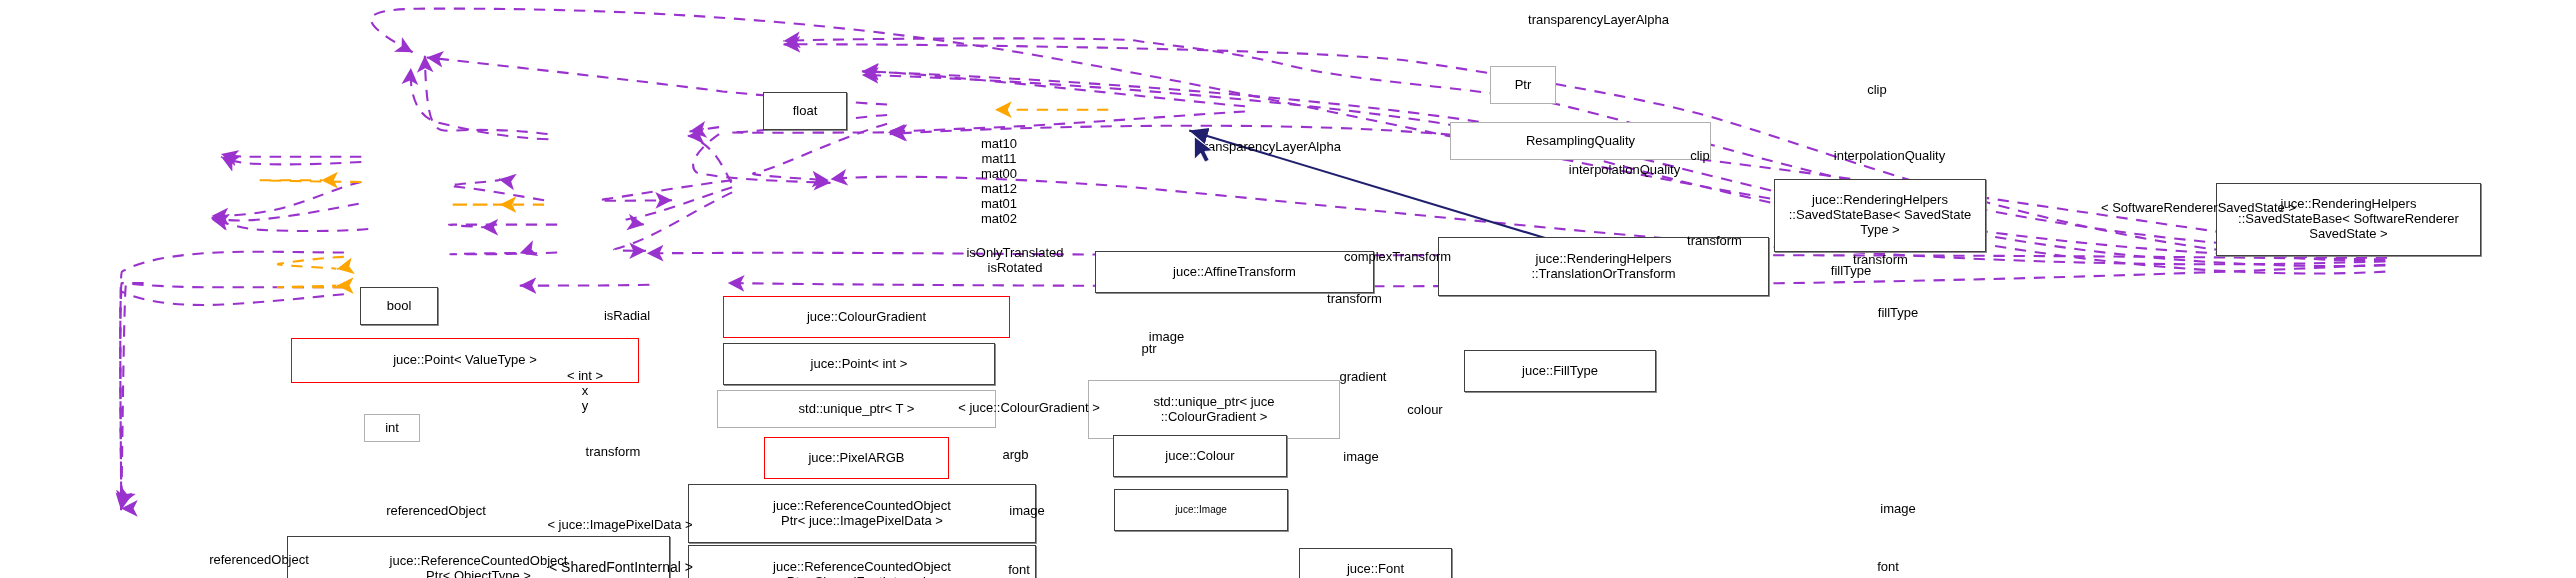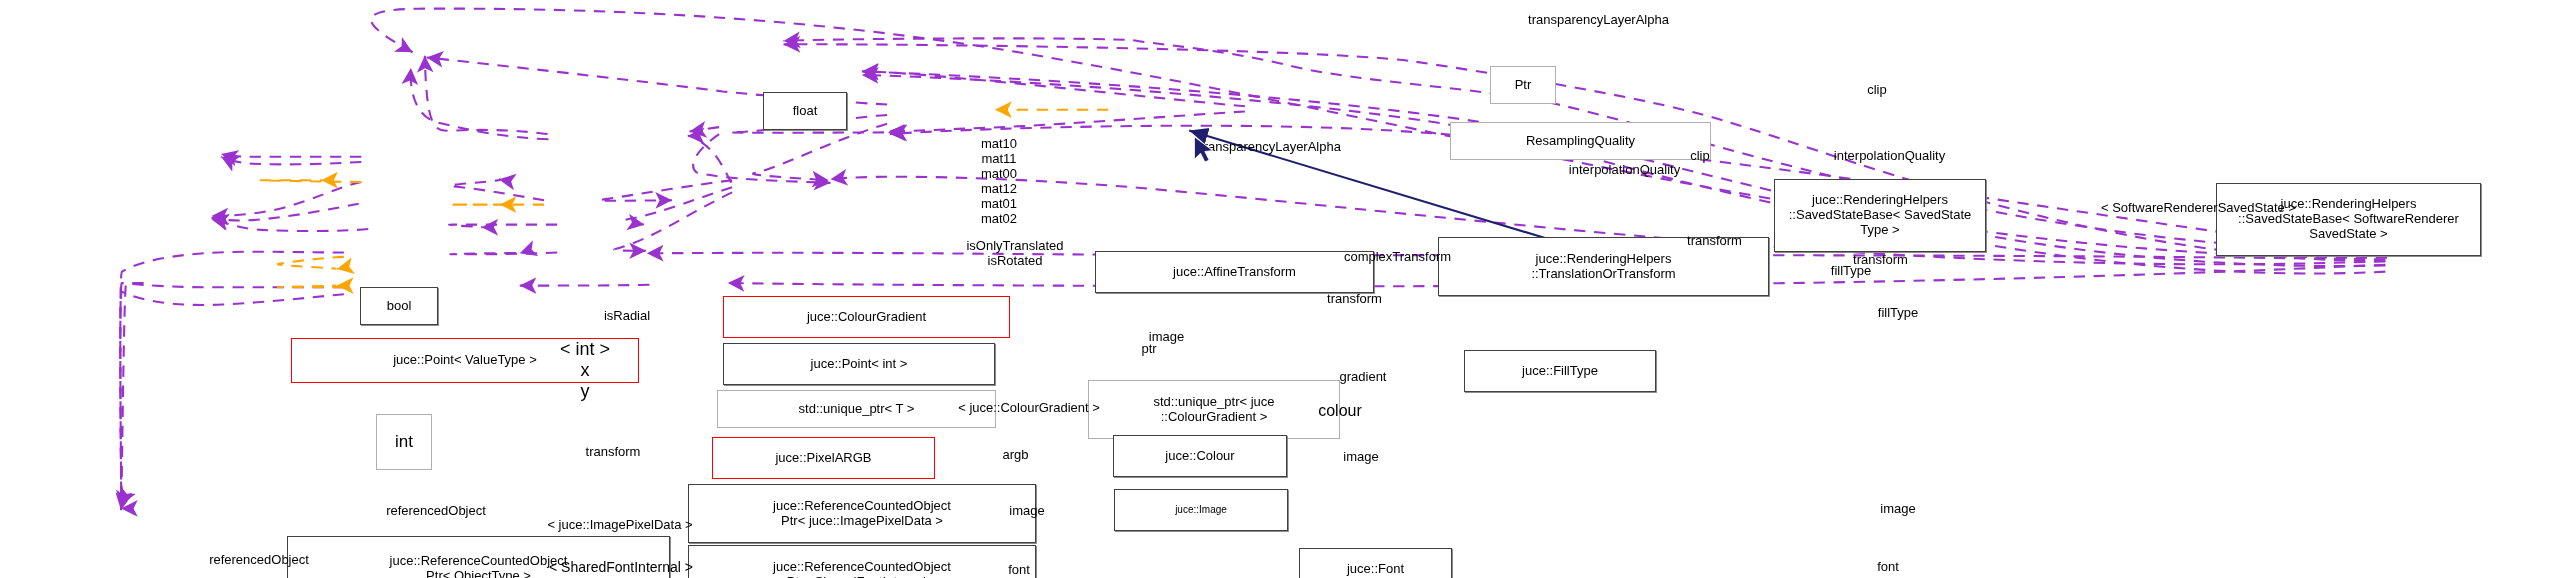--- a/index.html
+++ b/index.html
@@ -96,28 +96,28 @@
     </g>
 
     <g stroke="#1f1f6e" stroke-width="2.4" fill="none" marker-end="url(#ah-navy)">
       <path d="M1790,278 L1366,150"></path>
     </g>
   </svg>
 
   <div id="nodes-layer">
       <div class="node n-black" style="left: 360px; top: 287px; width: 78px; height: 38px; font-size: 13px;">bool</div>
       <div class="node n-red" style="left: 291px; top: 338px; width: 348px; height: 45px; font-size: 13px;">juce::Point&lt; ValueType &gt;</div>
-      <div class="node n-grey" style="left: 364px; top: 414px; width: 56px; height: 56px; font-size: 17px; margin-left: 12px;">int</div>
+      <div class="node n-grey" style="left: 364px; top: 414px; width: 56px; height: 28px; font-size: 13px;">int</div>
       <div class="node n-black" style="left: 287px; top: 536px; width: 383px; height: 66px; font-size: 13px;">juce::ReferenceCountedObject
 Ptr&lt; ObjectType &gt;</div>
       <div class="node n-black" style="left: 763px; top: 92px; width: 84px; height: 38px; font-size: 13px;">float</div>
       <div class="node n-red" style="left: 723px; top: 296px; width: 287px; height: 42px; font-size: 13px;">juce::ColourGradient</div>
       <div class="node n-black" style="left: 723px; top: 343px; width: 272px; height: 42px; font-size: 13px;">juce::Point&lt; int &gt;</div>
       <div class="node n-grey" style="left: 717px; top: 390px; width: 279px; height: 38px; font-size: 13px;">std::unique_ptr&lt; T &gt;</div>
-      <div class="node n-red" style="left: 712px; top: 437px; width: 223px; height: 42px; font-size: 13px;">juce::PixelARGB</div>
+      <div class="node n-red" style="left: 764px; top: 437px; width: 185px; height: 42px; font-size: 13px;">juce::PixelARGB</div>
       <div class="node n-black" style="left: 688px; top: 484px; width: 348px; height: 59px; font-size: 13px;">juce::ReferenceCountedObject
 Ptr&lt; juce::ImagePixelData &gt;</div>
       <div class="node n-black" style="left: 688px; top: 545px; width: 348px; height: 59px; font-size: 13px;">juce::ReferenceCountedObject
 Ptr&lt; SharedFontInternal &gt;</div>
       <div class="node n-grey" style="left: 1490px; top: 66px; width: 66px; height: 38px; font-size: 13px;">Ptr</div>
       <div class="node n-grey" style="left: 1450px; top: 122px; width: 261px; height: 38px; font-size: 13px;">ResamplingQuality</div>
       <div class="node n-black" style="left: 1095px; top: 251px; width: 279px; height: 42px; font-size: 13px;">juce::AffineTransform</div>
       <div class="node n-grey" style="left: 1088px; top: 380px; width: 252px; height: 59px; font-size: 13px;">std::unique_ptr&lt; juce
 ::ColourGradient &gt;</div>
       <div class="node n-black" style="left: 1113px; top: 435px; width: 174px; height: 42px; font-size: 13px;">juce::Colour</div>
@@ -144,33 +144,33 @@
 mat11
 mat00
 mat12
 mat01
 mat02</div>
       <div class="edge-label" style="left: 1995px; top: 188px; width: 407px; font-size: 13px;">&lt; SoftwareRendererSavedState &gt;</div>
       <div class="edge-label" style="left: 1811px; top: 240px; width: 139px; font-size: 13px;">transform</div>
       <div class="edge-label" style="left: 1645px; top: 221px; width: 139px; font-size: 13px;">transform</div>
       <div class="edge-label" style="left: 1790px; top: 251px; width: 122px; font-size: 13px;">fillType</div>
       <div class="edge-label" style="left: 1280px; top: 237px; width: 235px; font-size: 13px;">complexTransform</div>
-      <div class="edge-label" style="left: 919px; top: 226px; width: 192px; font-size: 13px;">isOnlyTranslated
+      <div class="edge-label" style="left: 919px; top: 233px; width: 192px; font-size: 13px;">isOnlyTranslated
 isRotated</div>
       <div class="edge-label" style="left: 1285px; top: 279px; width: 139px; font-size: 13px;">transform</div>
       <div class="edge-label" style="left: 575px; top: 296px; width: 104px; font-size: 13px;">isRadial</div>
       <div class="edge-label" style="left: 1837px; top: 293px; width: 122px; font-size: 13px;">fillType</div>
       <div class="edge-label" style="left: 1114px; top: 329px; width: 70px; font-size: 13px;">ptr</div>
       <div class="edge-label" style="left: 1123px; top: 317px; width: 87px; font-size: 13px;">image</div>
-      <div class="edge-label" style="left: 533px; top: 327px; width: 104px; font-size: 18px;">&lt; int &gt;
+      <div class="edge-label" style="left: 533px; top: 356px; width: 104px; font-size: 13px;">&lt; int &gt;
 x
 y</div>
       <div class="edge-label" style="left: 1302px; top: 357px; width: 122px; font-size: 13px;">gradient</div>
       <div class="edge-label" style="left: 907px; top: 388px; width: 244px; font-size: 13px;">&lt; juce::ColourGradient &gt;</div>
-      <div class="edge-label" style="left: 1288px; top: 390px; width: 104px; font-size: 16px;">colour</div>
+      <div class="edge-label" style="left: 1373px; top: 390px; width: 104px; font-size: 13px;">colour</div>
       <div class="edge-label" style="left: 561px; top: 432px; width: 104px; font-size: 13px;">transform</div>
       <div class="edge-label" style="left: 972px; top: 435px; width: 87px; font-size: 13px;">argb</div>
       <div class="edge-label" style="left: 1309px; top: 437px; width: 104px; font-size: 13px;">image</div>
       <div class="edge-label" style="left: 327px; top: 491px; width: 218px; font-size: 13px;">referencedObject</div>
       <div class="edge-label" style="left: 975px; top: 491px; width: 104px; font-size: 13px;">image</div>
       <div class="edge-label" style="left: 1846px; top: 489px; width: 104px; font-size: 13px;">image</div>
       <div class="edge-label" style="left: 498px; top: 505px; width: 244px; font-size: 13px;">&lt; juce::ImagePixelData &gt;</div>
       <div class="edge-label" style="left: 150px; top: 540px; width: 218px; font-size: 13px;">referencedObject</div>
       <div class="edge-label" style="left: 508px; top: 547px; width: 226px; font-size: 14px;">&lt; SharedFontInternal &gt;</div>
       <div class="edge-label" style="left: 980px; top: 550px; width: 78px; font-size: 13px;">font</div>

